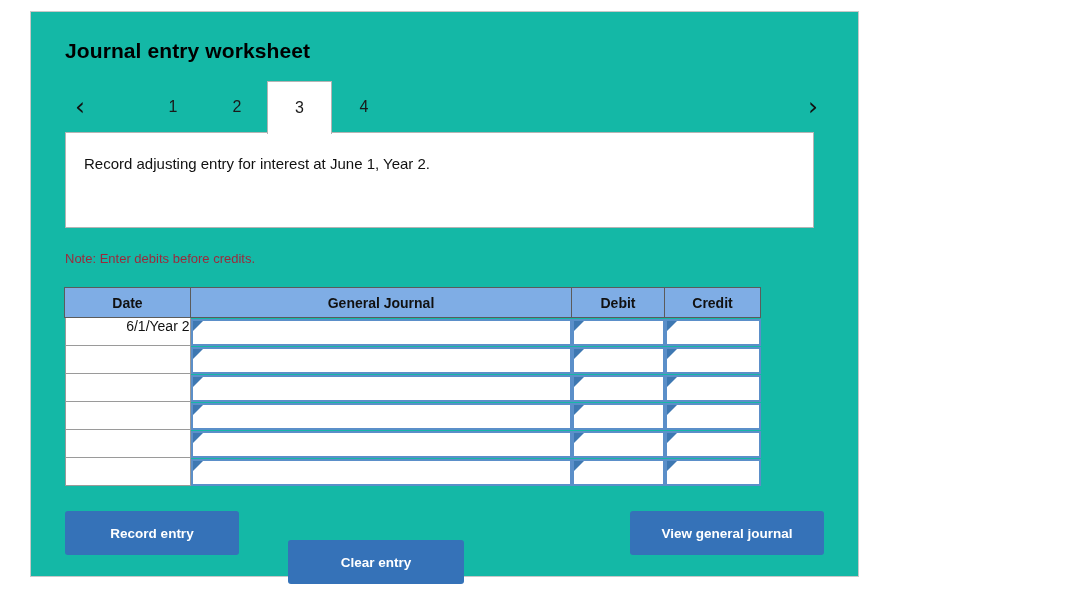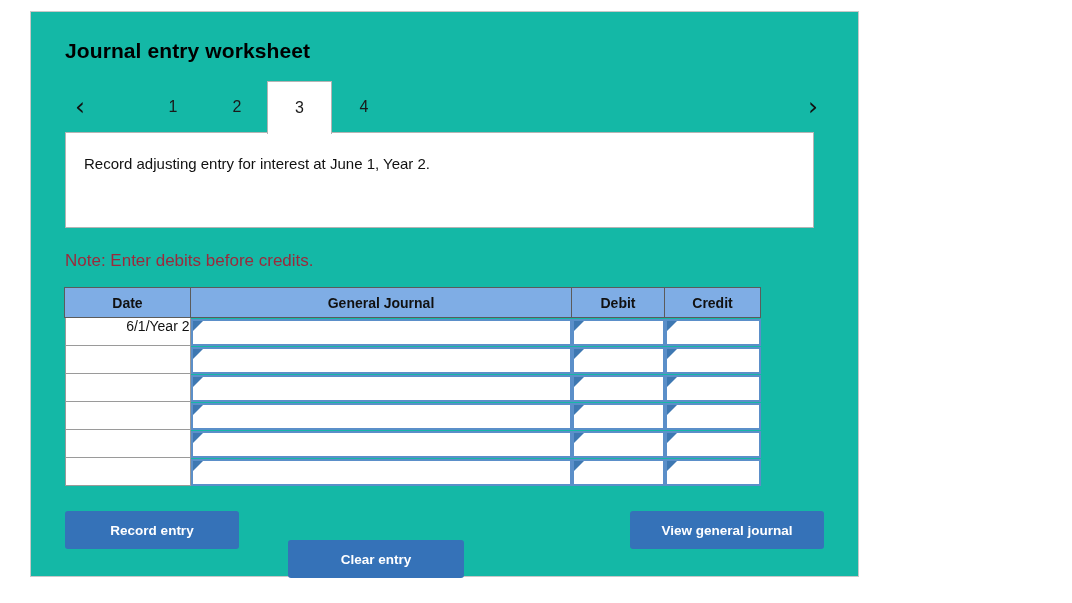--- a/index.html
+++ b/index.html
@@ -107,21 +107,21 @@
     font-size: 15px;
     color: #111111;
     white-space: nowrap;
   }
 
   
   .note {
     position: absolute;
     left: 34px;
     top: 239px;
-    font-size: 17px;
+    font-size: 13px;
     color: #9c2a3c;
     white-space: nowrap;
   }
 
   
   .jtable {
     position: absolute;
     left: 33px;
     top: 275px;
     width: 696px;
@@ -198,21 +198,21 @@
 
   
   .btn {
     position: absolute;
     background: #3572b8;
     color: #ffffff;
     font-size: 13.5px;
     font-weight: bold;
     border: none;
     border-radius: 3px;
-    height: 38px;
+    height: 44px;
     cursor: pointer;
     font-family: "Liberation Sans", sans-serif;
     text-align: center;
     padding: 0;
   }
   .btn-record { left: 34px;  top: 499px; width: 174px; }
   .btn-clear  { left: 257px; top: 499px; width: 176px; margin-top: 29px; }
   .btn-view   { left: 599px; top: 499px; width: 194px; }
 </style>
 </head>

